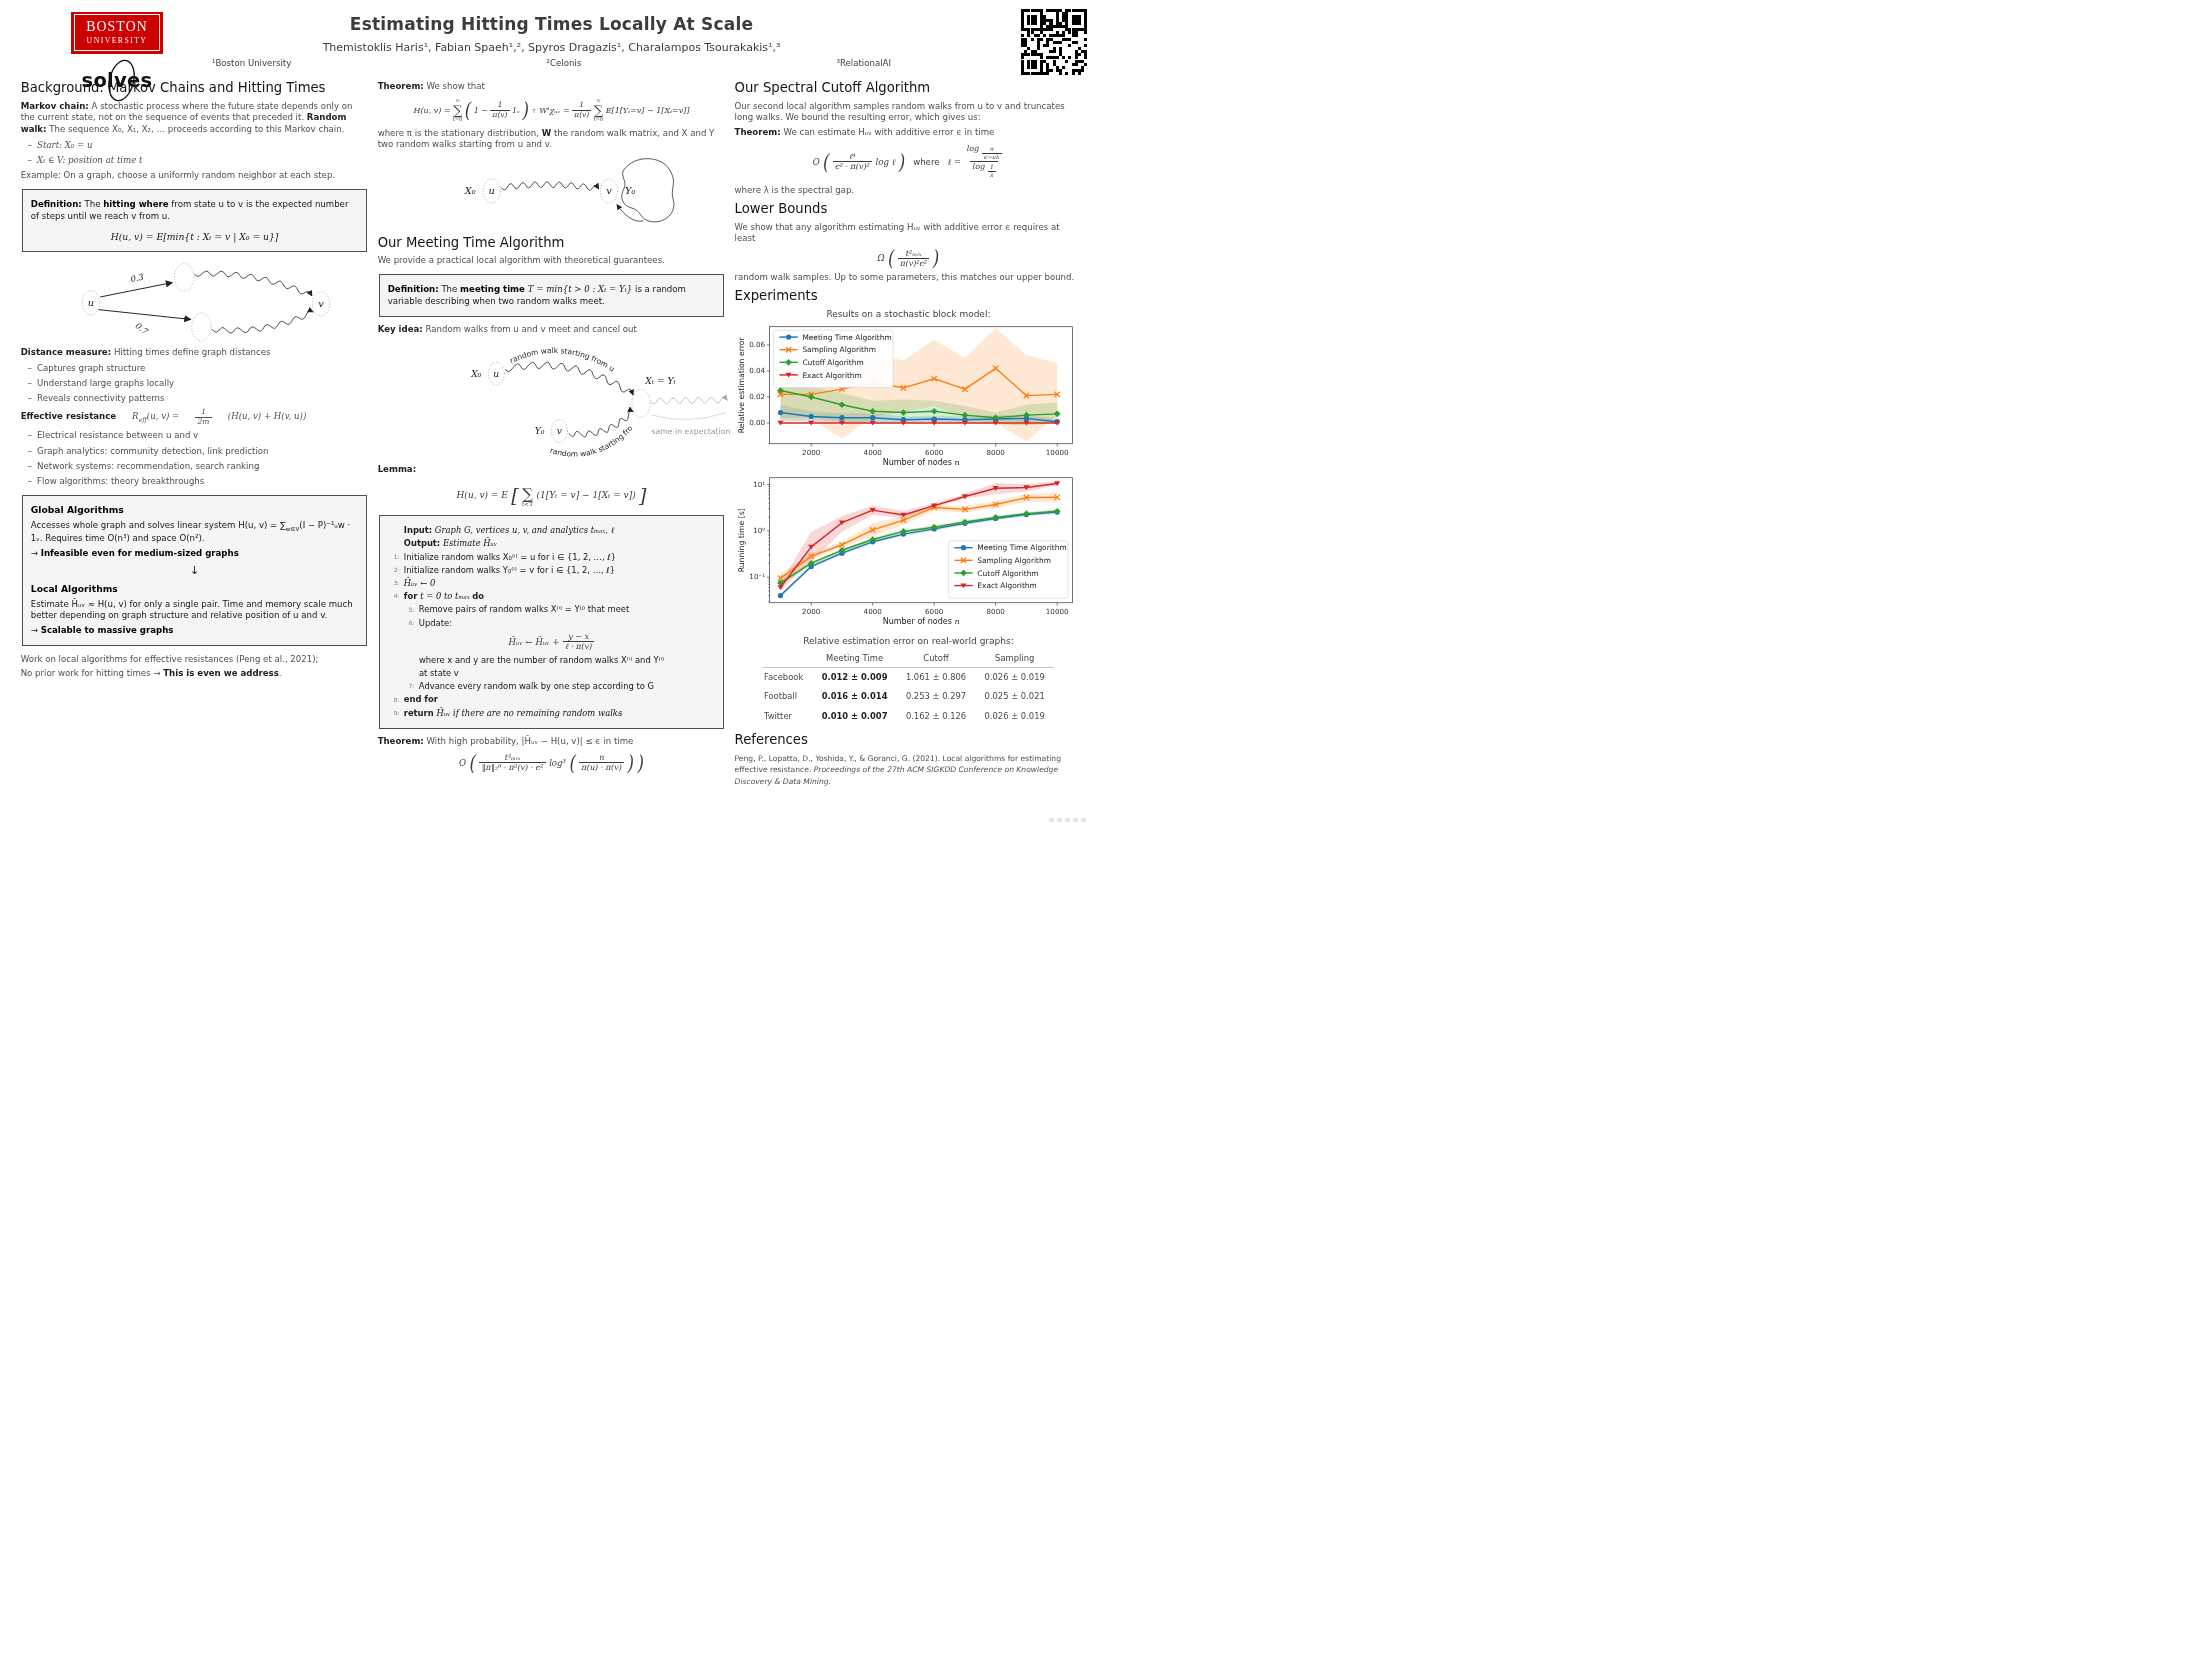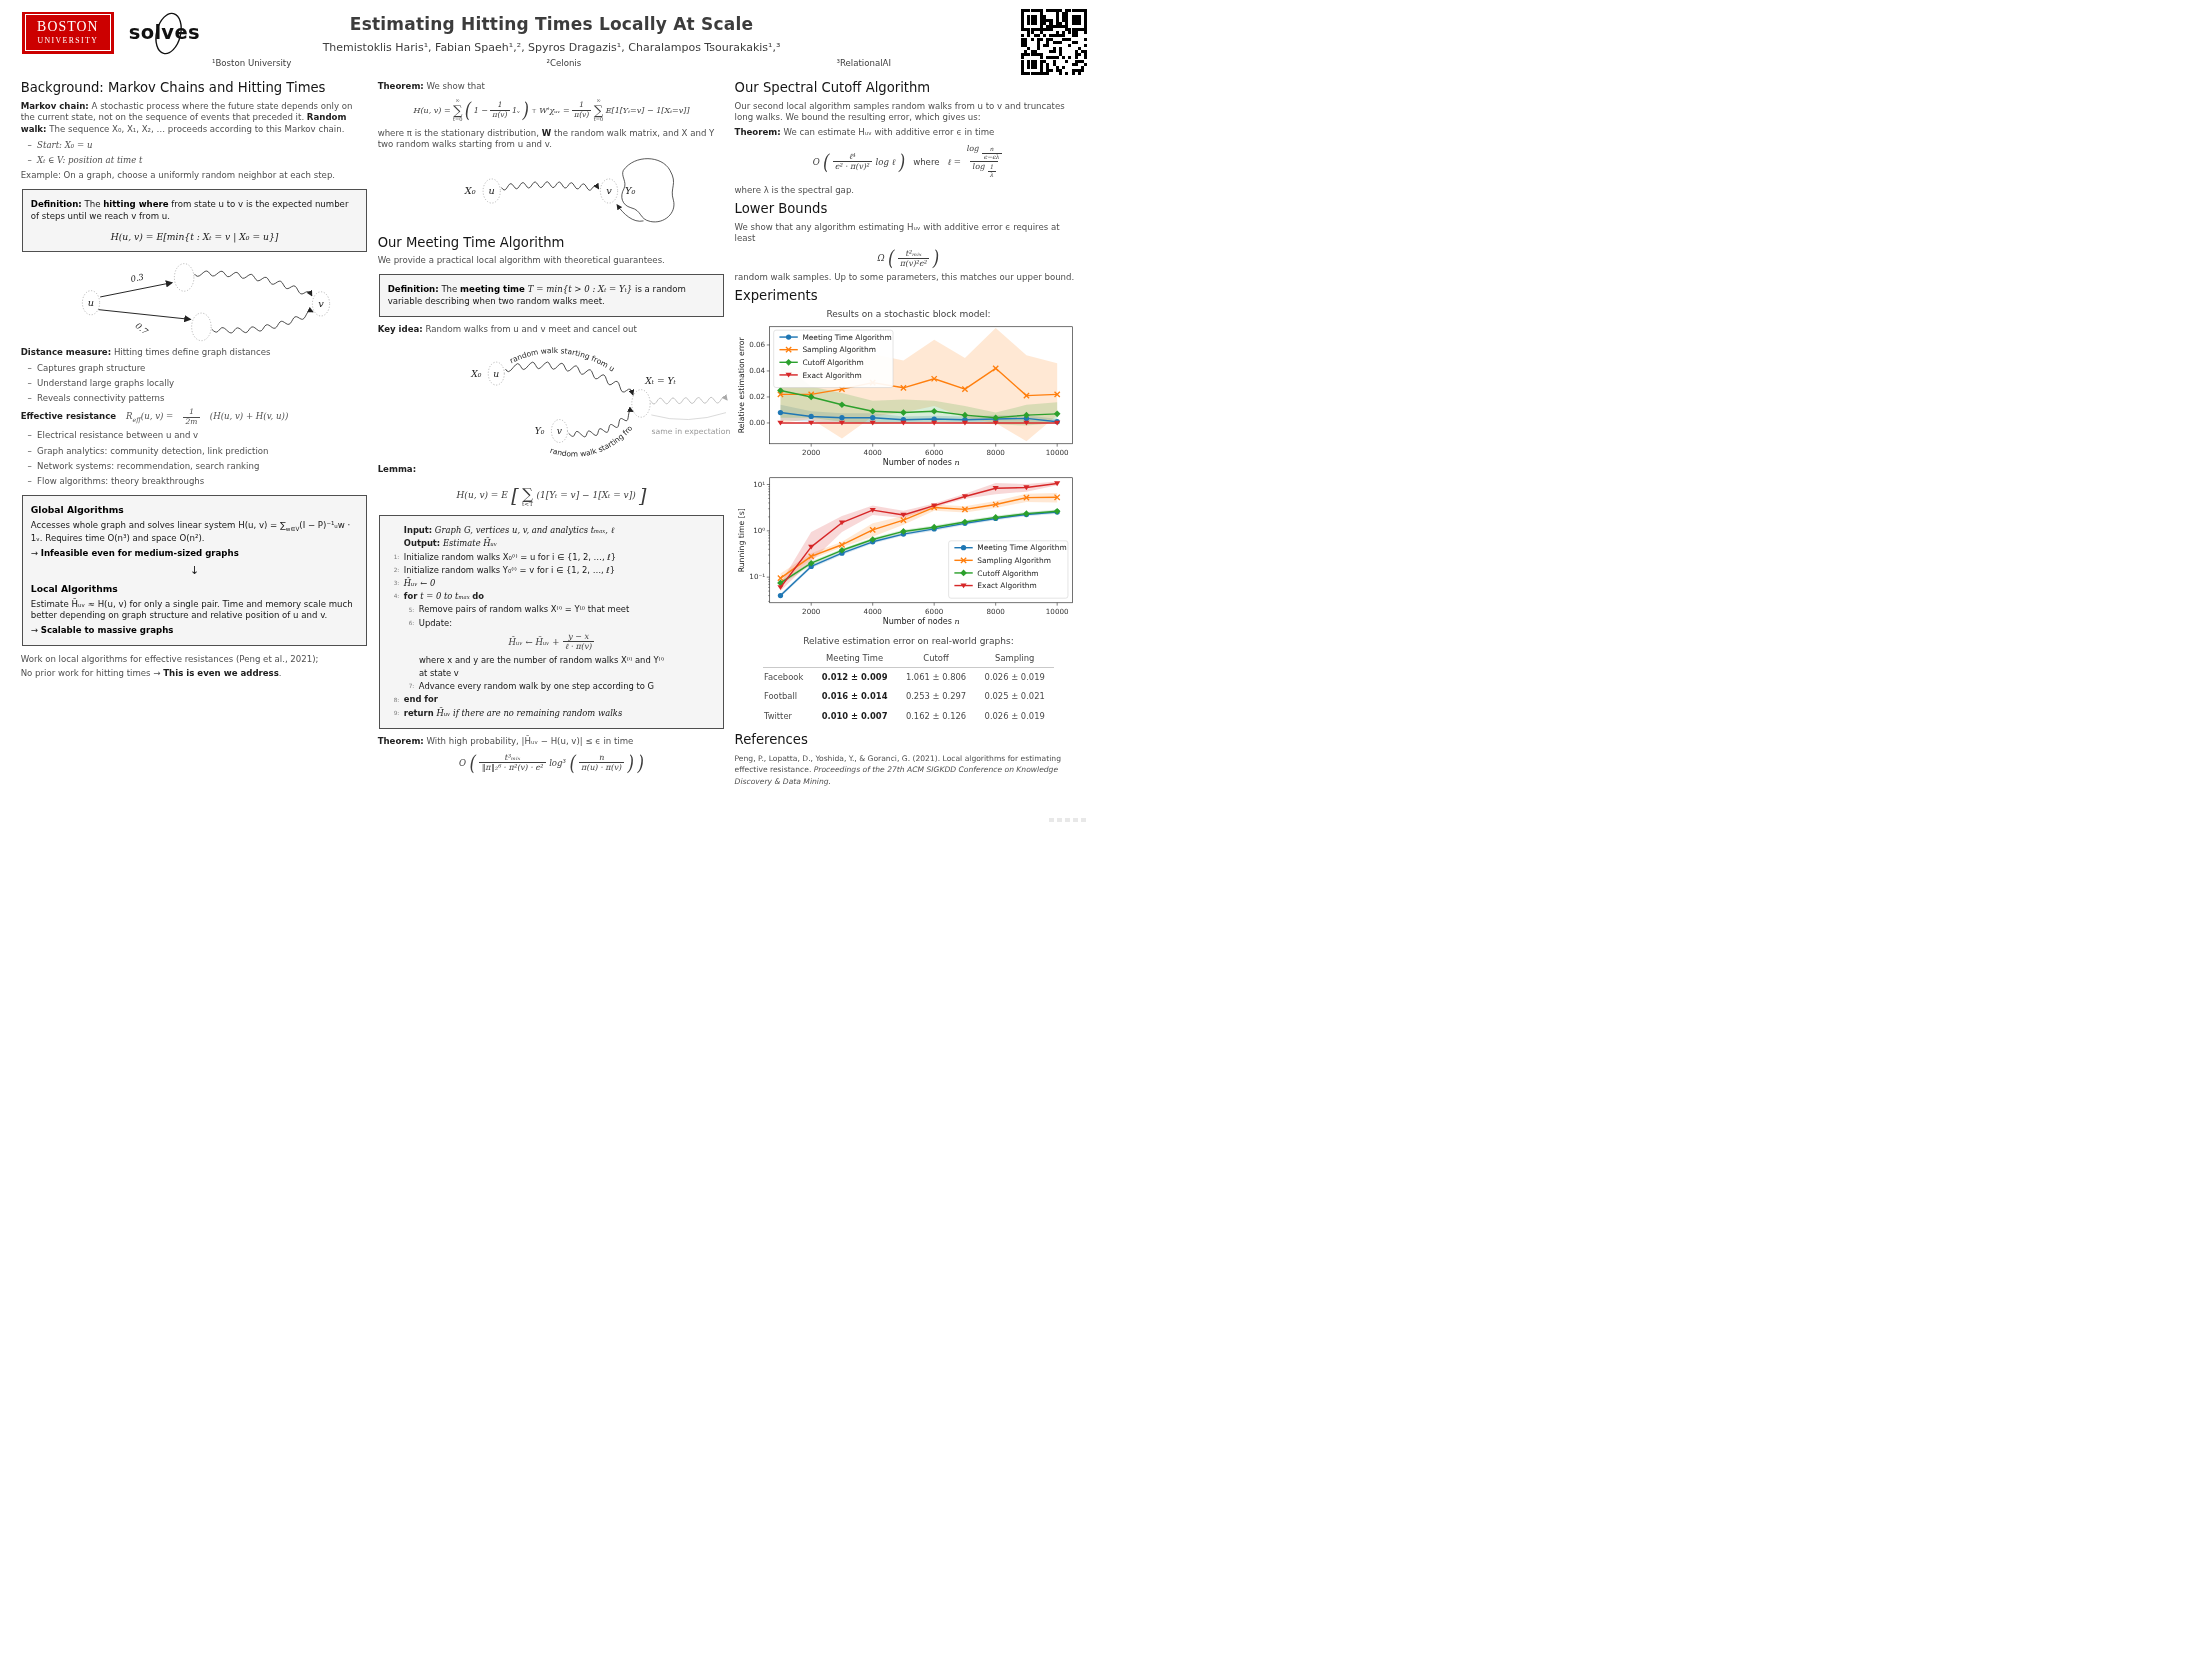--- a/index.html
+++ b/index.html
@@ -1,19 +1,19 @@
 <!DOCTYPE html>
 <html style="font-size:9.2px"><head>
 <meta charset="utf-8">
 <title>Poster</title>
 <style>
   html,body{margin:0;padding:0;background:#fff;}
   body{width:1103px;height:827px;overflow:hidden;font-family:"DejaVu Sans",sans-serif;color:#4b4b4b;position:relative;}
   .header{display:flex;align-items:flex-start;padding:11.5px 22px 0 22px;height:72px;box-sizing:border-box;}
-  .logos{width:190px;display:flex;gap:15px;align-items:center;}
+  .logos{width:190px;display:flex;gap:15px;align-items:center;flex-direction:column;}
   .bu-logo{background:#c00;padding:2.9px;width:86px;}
   .bu-inner{border:1.1px solid #fff;text-align:center;padding:4px 1.1px 5.2px 1.1px;color:#fff;font-family:"Liberation Serif",serif;}
   .bu-l1{font-size:13.8px;letter-spacing:1.1px;}
   .bu-l2{font-size:7.8px;letter-spacing:1.4px;margin-top:0.6px;}
   .celonis{position:relative;font-size:19.5px;font-weight:bold;color:#111;letter-spacing:0.3px;}
   .celonis svg{position:absolute;left:19.5px;top:-12.6px;}
   .titleblock{flex:1;text-align:center;padding-top:1.1px;}
   .title{font-size:17px;font-weight:bold;color:#3c3c3c;margin:1.1px 0 6.9px 0;letter-spacing:0.2px;}
   .authors{font-size:11px;color:#3d3d3d;}
   .affils{font-size:8.6px;color:#3d3d3d;margin-top:4.6px;display:flex;justify-content:space-between;gap:19.5px;}
@@ -371,21 +371,21 @@
         </div>
       <div class="bullet">
           <span class="dash">–</span>
           <span>Understand large graphs locally</span>
         </div>
       <div class="bullet">
           <span class="dash">–</span>
           <span>Reveals connectivity patterns</span>
         </div>
 
-      <p style="display:flex;align-items:center;gap:10px;flex-wrap:wrap;">
+      <p style="display:flex;align-items:center;gap:16px;flex-wrap:wrap;">
         <span class="blab">Effective resistance</span>
         <span class="mi"><span>R</span><sub style="font-size:6.3px;">eff</sub><span>(u, v) =</span></span>
         <span class="frac mi" style="font-size:7.5px;">
             <span class="num">1</span>
             <span class="den">2m</span>
           </span>
         <span class="mi">(H(u, v) + H(v, u))</span>
       </p>
       <div class="bullet">
           <span class="dash">–</span>

